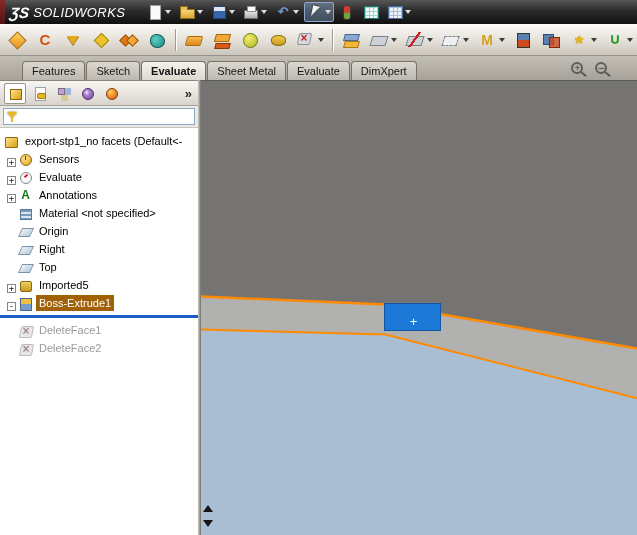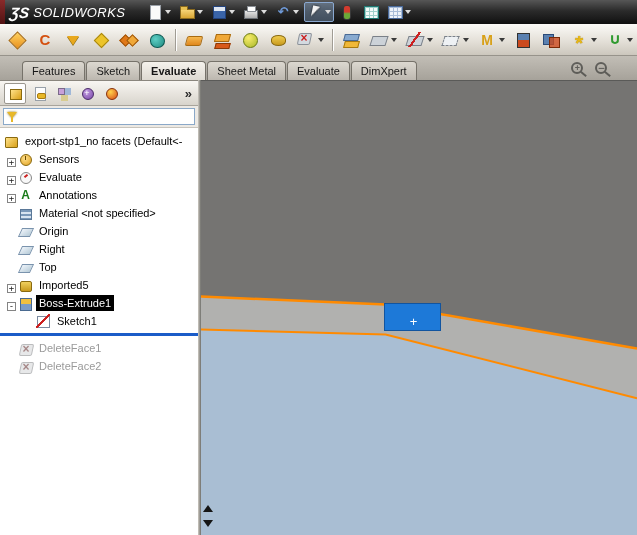--- a/index.html
+++ b/index.html
@@ -132,21 +132,21 @@
   
   .tree{flex:1;overflow:hidden;padding-top:3px;font-size:11px;color:#000;background:#fff}
   .trow{height:18px;display:flex;align-items:flex-end;padding-left:5px;white-space:nowrap}
   .trow.root{padding-left:4px}
   .trow.lvl2{padding-left:23px}
   .expander{flex:0 0 13px;height:13px;display:flex;align-items:center;justify-content:center}
   .expander.box{flex:0 0 9px;width:9px;height:9px;margin:0 2px;border:1px solid #848484;background:#fff;
      font-size:9px;line-height:7px;color:#222;font-family:"DejaVu Sans Mono",monospace}
   .tree .icon{flex:0 0 15px;margin-right:3px}
   .tlabel{padding:1px 3px;line-height:14px}
-  .tlabel.sel{background:#000000;color:#fff}
+  .tlabel.sel{background:#a16207;color:#fff}
   .trow.grayed .tlabel{color:#9a9a9a}
   .trow.grayed .icon{filter:grayscale(70%);opacity:.6}
   .rollback{border-top:3px solid #1b5cc8;margin:4px 0 2px 0;width:100%}
 
   
   .part-icon::before{content:"";position:absolute;left:1px;top:3px;width:11px;height:9px;background:linear-gradient(135deg,#ffe28a,#d8a018);border:1px solid #8a6a10;border-radius:1px}
   .history-icon::before{content:"";position:absolute;left:2px;top:2px;width:10px;height:10px;border-radius:50%;background:radial-gradient(circle at 40% 35%,#ffe08a,#e0a020);border:1px solid #8a6a10}
   .history-icon::after{content:"";position:absolute;left:7px;top:4px;width:1px;height:4px;background:#6a4a00}
   .sensors-icon::before{content:"";position:absolute;left:2px;top:2px;width:10px;height:10px;border-radius:50%;background:#f8f8f8;border:1px solid #888}
   .sensors-icon::after{content:"";position:absolute;left:6px;top:5px;width:4px;height:2px;background:#cc2020;transform:rotate(-40deg)}
@@ -381,25 +381,20 @@
           <div class="trow">
             <span class="expander box">+</span>
             <span class="icon imported-feature-icon"></span>
             <span class="tlabel">Imported5</span>
           </div>
           <div class="trow">
             <span class="expander box">-</span>
             <span class="icon boss-extrude-icon"></span>
             <span class="tlabel sel">Boss-Extrude1</span>
           </div>
-          <div class="trow lvl2">
-            <span class="expander"></span>
-            <span class="icon sketch-icon"></span>
-            <span class="tlabel">Sketch1</span>
-          </div>
           <div class="rollback"></div>
           <div class="trow grayed">
             <span class="expander"></span>
             <span class="icon delete-face-icon"></span>
             <span class="tlabel">DeleteFace1</span>
           </div>
           <div class="trow grayed">
             <span class="expander"></span>
             <span class="icon delete-face-icon"></span>
             <span class="tlabel">DeleteFace2</span>

